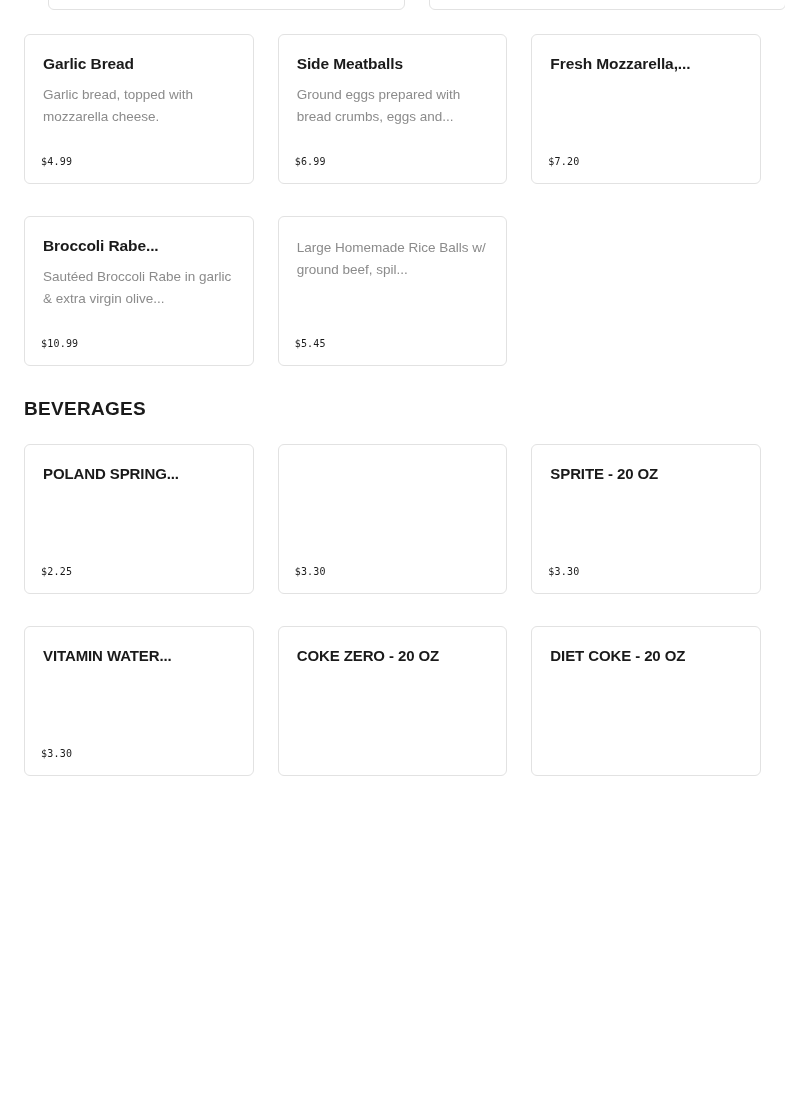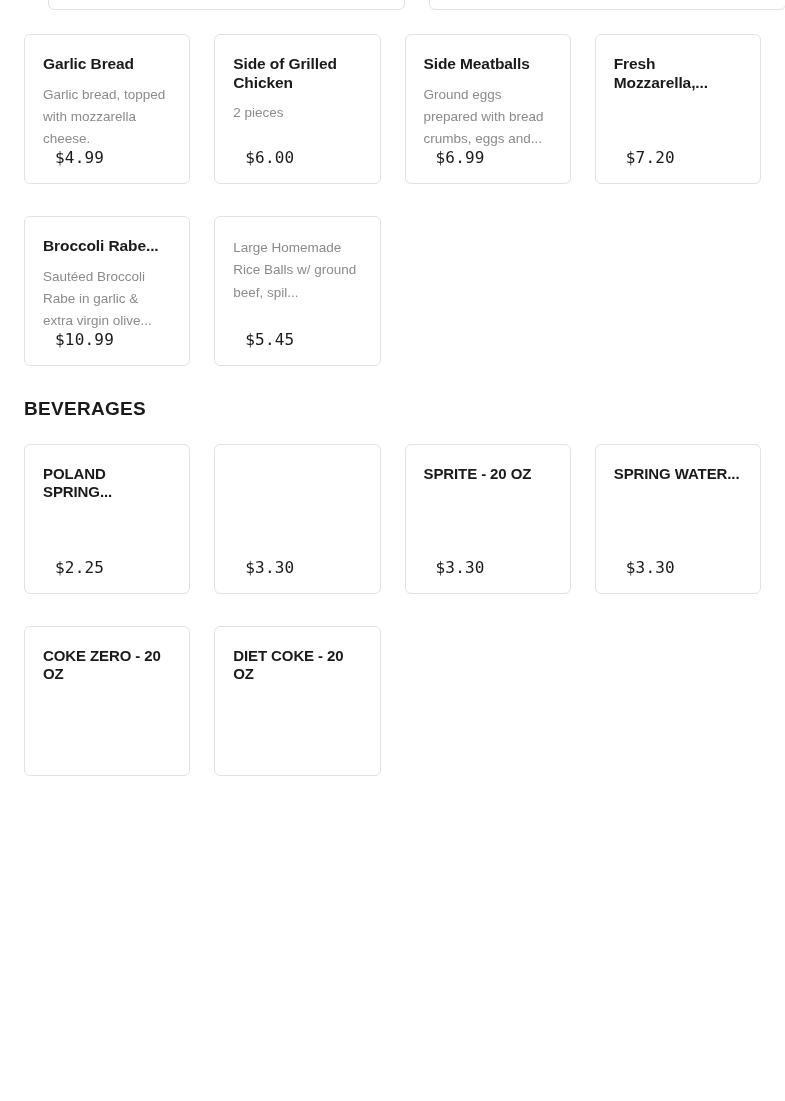--- a/index.html
+++ b/index.html
@@ -15,21 +15,21 @@
     overflow: hidden;
     position: relative;
   }
   .page {
     width: 785px;
     padding: 0 24px;
     position: relative;
   }
   .grid {
     display: grid;
-    grid-template-columns: 1fr 1fr 1fr 1fr;
+    grid-template-columns: 1fr 1fr 1fr;
     column-gap: 24px;
     row-gap: 32px;
   }
   .card {
     background: #ffffff;
     border: 1px solid #e2e2e2;
     border-radius: 6px;
     padding: 20px 18px 16px 18px;
     height: 150px;
     display: flex;
@@ -52,24 +52,24 @@
   }
   .card-desc {
     font-size: 13.5px;
     color: #8b8b8b;
     line-height: 1.65;
     margin: 0;
     max-width: 190px;
   }
   .card-price {
     position: absolute;
-    left: 30px;
+    left: 16px;
     bottom: 16px;
     font-family: "DejaVu Sans Mono", monospace;
-    font-size: 16px;
+    font-size: 10px;
     color: #1a1a1a;
     letter-spacing: 0.2px;
   }
   .section-heading {
     font-size: 19px;
     font-weight: bold;
     letter-spacing: 0.3px;
     color: #1a1a1a;
     margin: 0;
     padding: 0;
@@ -105,25 +105,20 @@
   <div class="spacer-24"></div>
 
   <div class="grid">
 
     <div class="card">
       <div class="card-title">Garlic Bread</div>
       <div class="card-desc">Garlic bread, topped with mozzarella cheese.</div>
       <div class="card-price">$4.99</div>
     </div>
 
-    <div class="card">
-      <div class="card-title">Side of Grilled Chicken</div>
-      <div class="card-desc">2 pieces</div>
-      <div class="card-price">$6.00</div>
-    </div>
 
     <div class="card">
       <div class="card-title">Side Meatballs</div>
       <div class="card-desc">Ground eggs prepared with bread crumbs, eggs and...</div>
       <div class="card-price">$6.99</div>
     </div>
 
     <div class="card">
       <div class="card-title">Fresh Mozzarella,...</div>
       <div class="card-desc"></div>
@@ -162,21 +157,21 @@
       <div class="card-price">$3.30</div>
     </div>
 
     <div class="card">
       <div class="card-title light">SPRITE - 20 OZ</div>
       <div class="card-desc"></div>
       <div class="card-price">$3.30</div>
     </div>
 
     <div class="card">
-      <div class="card-title light">SPRING WATER...</div>
+      <div class="card-title light">VITAMIN WATER...</div>
       <div class="card-desc"></div>
       <div class="card-price">$3.30</div>
     </div>
 
     <div class="card">
       <div class="card-title light">COKE ZERO - 20 OZ</div>
       <div class="card-desc"></div>
 
     </div>
 

